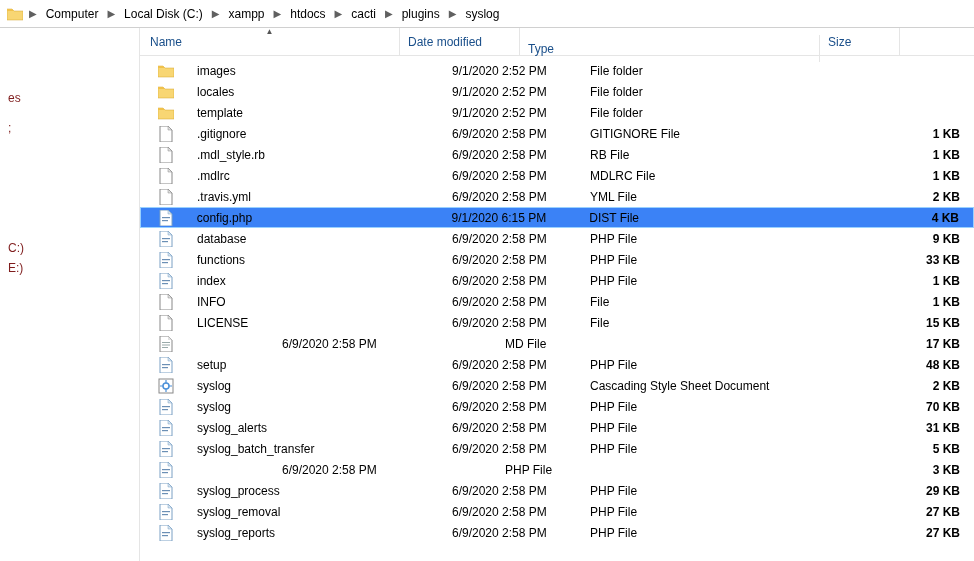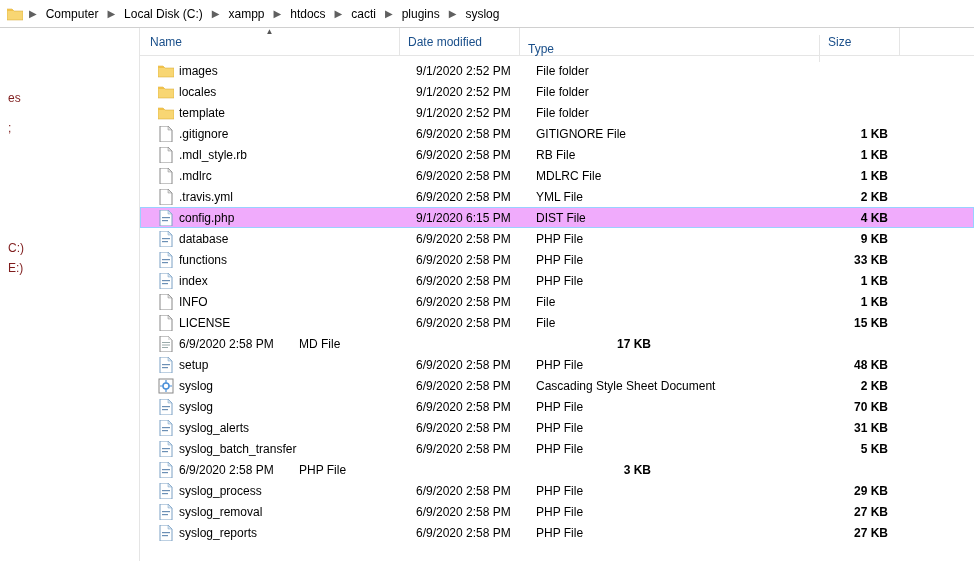--- a/index.html
+++ b/index.html
@@ -55,23 +55,24 @@
     font-size: 8px;
     color: #555;
   }
   .files { padding-top: 4px; }
   .row {
     display: flex;
     align-items: center;
     height: 21px;
     padding-left: 16px;
     cursor: default;
+    justify-content: space-between;
   }
   .row.selected {
-    background: #f0abfc;
+    background: #3b82f6;
     border: 1px solid #99d1ff;
     padding-left: 15px;
     height: 21px;
   }
   .row .icon { width: 20px; height: 16px; display:flex; align-items:center; justify-content:center; margin-right: 3px; flex-shrink:0; }
   .row .name { width: 237px; white-space: nowrap; overflow: hidden; text-overflow: ellipsis; }
   .row.selected .name { width: 237px; }
   .row .date { width: 120px; color: #000; }
   .row .type { width: 300px; color: #000; }
   .row .size { width: 66px; text-align: right; padding-right: 14px; color: #000; font-weight: bold; }

